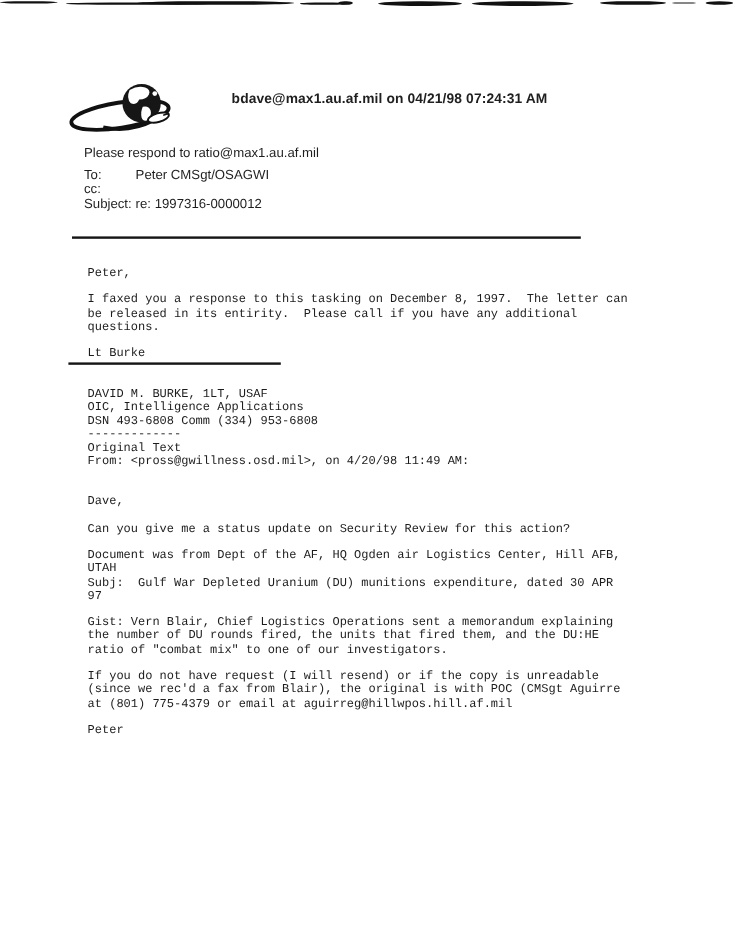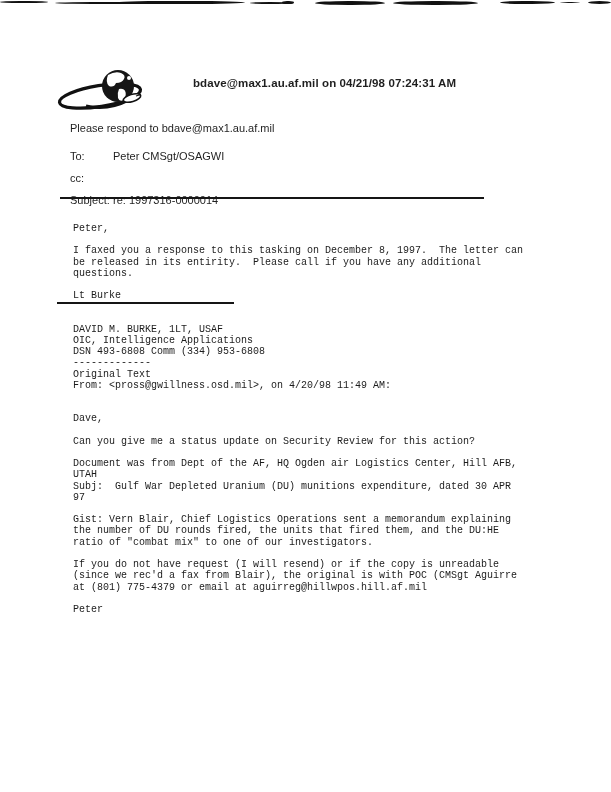--- a/index.html
+++ b/index.html
@@ -9,21 +9,21 @@
   }
   .page{position:absolute;inset:0;background:#fff;}
   
   .streak{position:absolute;background:#111;border-radius:50%/60%;}
   
   .logo{position:absolute;left:56px;top:66px;width:96px;height:50px;}
   
   .from-line{position:absolute;left:158px;top:77px;font-size:11.5px;font-weight:bold;letter-spacing:0.1px;padding-left:35px;}
   .respond-line{position:absolute;left:70px;top:122px;font-size:11px;}
   .fields{position:absolute;left:70px;top:140px;font-size:11px;}
-  .field-row{display:flex;height:12.2px;margin-bottom:0;margin-top:10px;}
+  .field-row{display:flex;height:12.2px;margin-bottom:0;}
   .field-label{width:43px;flex:0 0 43px;}
   .field-value{white-space:nowrap;}
   
   .rule-header{position:absolute;left:60px;top:197px;width:424px;height:2.2px;background:#151515;}
   .rule-sig{position:absolute;left:57px;top:302px;width:177px;height:1.8px;background:#151515;}
   
   .email-body{
     position:absolute;left:57px;top:207px;margin:16px;
     font-family:"Liberation Mono","DejaVu Sans Mono",monospace;
     font-size:10px;line-height:11.2px;color:#1c1c1c;white-space:pre;
@@ -52,34 +52,34 @@
       <path d="M52 9 q7 -4 13 -2 q5 2 3 6 q-2 4 -8 4 q-2 5 -7 3 q-4 -4 -1 -11 z" fill="#ffffff"></path>
       <path d="M63 23 q5 -1 6.5 3 q1 4 -2 8 q-4 2 -5.5 -2 q-1 -5 1 -9 z" fill="#ffffff"></path>
       <circle cx="73" cy="12" r="2" fill="#ffffff"></circle>
       <path d="M30 40 Q52 45 73 34" stroke="#111" stroke-width="3" fill="none"></path>
       <ellipse cx="76" cy="32" rx="9" ry="3.6" transform="rotate(-16 76 32)" fill="#ffffff" stroke="#111" stroke-width="1.6"></ellipse>
       <path d="M80 30 l5 -1.5" stroke="#111" stroke-width="1.2" fill="none"></path>
     </svg>
   </div>
 
   <div class="from-line">bdave@max1.au.af.mil on 04/21/98 07:24:31 AM</div>
-  <div class="respond-line">Please respond to bdave@max1.au.af.mil</div>
+  <div class="respond-line">Please respond to ratio@max1.au.af.mil</div>
 
   <div class="fields">
     <div class="field-row">
       <span class="field-label">To:</span>
       <span class="field-value">Peter CMSgt/OSAGWI</span>
     </div>
     <div class="field-row">
       <span class="field-label">cc:</span>
       <span class="field-value"></span>
     </div>
     <div class="field-row">
       <span class="field-label">Subject:</span>
-      <span class="field-value">re: 1997316-0000014</span>
+      <span class="field-value">re: 1997316-0000012</span>
     </div>
   </div>
 
   <div class="rule-header"></div>
   <div class="rule-sig"></div>
 
   <pre class="email-body">Peter,
 
 I faxed you a response to this tasking on December 8, 1997.  The letter can
 be released in its entirity.  Please call if you have any additional

